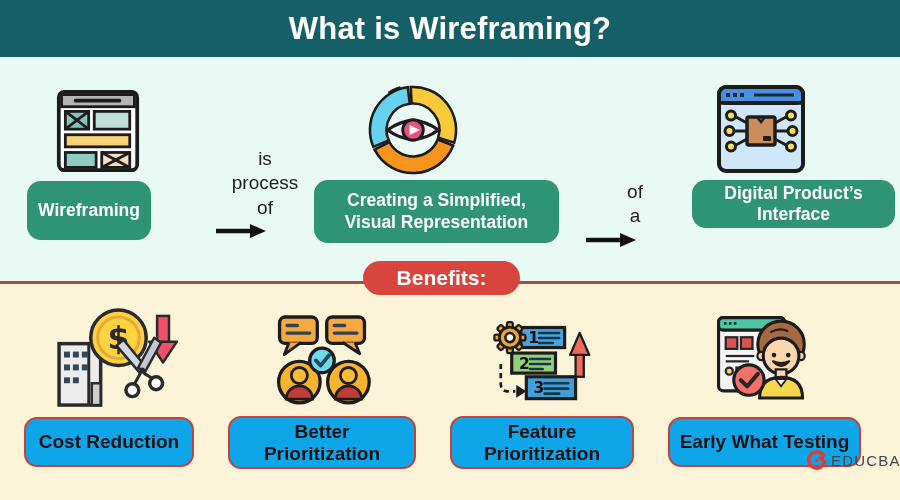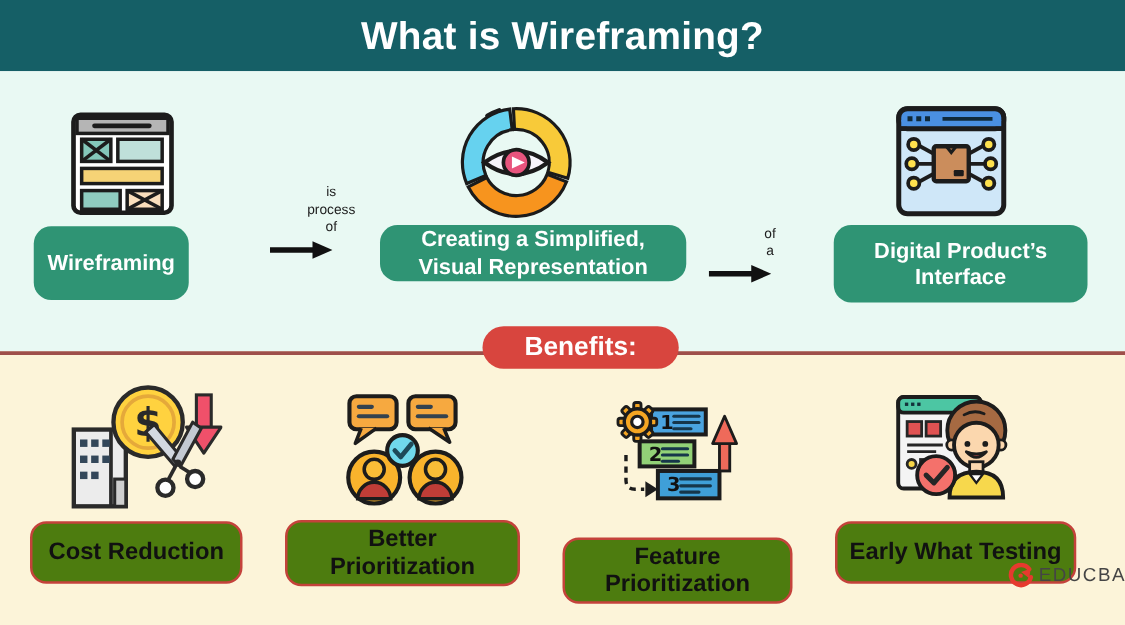--- a/index.html
+++ b/index.html
@@ -21,27 +21,27 @@
   }
   .green-label {
     background:#2f9474; border-radius:14px; color:#fff; font-weight:bold;
     font-size:17.5px; line-height:1.22; text-align:center;
     display:flex; align-items:center; justify-content:center; padding:4px 8px;
   }
   .connector {
     display:flex; flex-direction:column; align-items:center; gap:3px;
     color:#1c1c1c; text-align:center;
   }
-  .connector-text { font-size:11px; line-height:1.28; white-space:pre-line;margin-left:48px; }
+  .connector-text { font-size:19px; line-height:1.28; white-space:pre-line;margin-left:48px; }
   .benefits-pill {
     background:#d8453e; border-radius:17px; color:#fff; font-weight:bold;
     font-size:21px; display:flex; align-items:center; justify-content:center;
   }
   .benefit-label {
-    background:#4d7c0f; border:2.5px solid #c4423b; border-radius:13px;
+    background:#0ea5e9; border:2.5px solid #c4423b; border-radius:13px;
     color:#111; font-weight:bold; font-size:19px; line-height:1.15; text-align:center;
     display:flex; align-items:center; justify-content:center; padding:2px 6px;
   }
   .logo { display:flex; align-items:center; gap:4px; }
   .logo-text { font-size:15px; color:#454545; letter-spacing:1.2px; }
 </style>
 </head>
 <body>
 
 <div class="header abs">
@@ -108,37 +108,37 @@
 <div class="connector abs" style="left:207px;top:147px;width:68px">
   <div class="connector-text">is
 process
 of</div>
   <svg width="50" height="16" viewBox="0 0 50 16">
     <line x1="0" y1="8" x2="36" y2="8" stroke="#111" stroke-width="4.5"></line>
     <polygon points="34,1 50,8 34,15" fill="#111"></polygon>
   </svg>
 </div>
 
-<div class="green-label abs" style="left:304px;top:180px;width:245px;height:45px">
+<div class="green-label abs" style="left:314px;top:180px;width:245px;height:63px">
   <span>Creating a Simplified, Visual Representation</span>
 </div>
 
-<div class="connector abs" style="left:565px;top:180px;width:54px">
+<div class="connector abs" style="left:584px;top:180px;width:54px">
   <div class="connector-text">of a</div>
   <svg width="50" height="16" viewBox="0 0 50 16">
     <line x1="0" y1="8" x2="36" y2="8" stroke="#111" stroke-width="4.5"></line>
     <polygon points="34,1 50,8 34,15" fill="#111"></polygon>
   </svg>
 </div>
 
-<div class="green-label abs" style="left:667px;top:180px;width:203px;height:62px">
+<div class="green-label abs" style="left:692px;top:180px;width:203px;height:48px">
   <span>Digital Product’s Interface</span>
 </div>
 
-<div class="benefits-pill abs" style="left:386px;top:261px;width:157px;height:34px">
+<div class="benefits-pill abs" style="left:363px;top:261px;width:157px;height:34px">
   <span>Benefits:</span>
 </div>
 
 <svg class="abs" style="left:55px;top:308px" width="123" height="103" viewBox="0 0 124 104">
   <rect x="4" y="36" width="42" height="62" fill="#ececec" stroke="#2a2a2a" stroke-width="3.5"></rect>
   <line x1="34" y1="36" x2="34" y2="98" stroke="#2a2a2a" stroke-width="3"></line>
   <rect x="9" y="44" width="6" height="6" fill="#33475a"></rect>
     <rect x="18" y="44" width="6" height="6" fill="#33475a"></rect>
     <rect x="27" y="44" width="6" height="6" fill="#33475a"></rect>
   <rect x="9" y="57" width="6" height="6" fill="#33475a"></rect>
@@ -242,21 +242,21 @@
   <circle cx="38" cy="76" r="17" fill="#f4716b" stroke="#1c1c1c" stroke-width="3.5"></circle>
   <path d="M29,76 l7,7 l12,-14" fill="none" stroke="#262626" stroke-width="4.5" stroke-linecap="round" stroke-linejoin="round"></path>
 </svg>
 
 <div class="benefit-label abs" style="left:24px;top:417px;width:170px;height:50px">
   <span>Cost Reduction</span>
 </div>
 <div class="benefit-label abs" style="left:228px;top:416px;width:188px;height:53px">
   <span>Better Prioritization</span>
 </div>
-<div class="benefit-label abs" style="left:450px;top:430px;width:184px;height:53px">
+<div class="benefit-label abs" style="left:450px;top:416px;width:184px;height:53px">
   <span>Feature Prioritization</span>
 </div>
 <div class="benefit-label abs" style="left:668px;top:417px;width:193px;height:50px">
   <span>Early What Testing</span>
 </div>
 
 <div class="logo abs" style="left:806px;top:450px">
   <svg width="21" height="21" viewBox="0 0 26 26">
     <path d="M21.5,6.5 A10,10 0 1 0 23.2,14.5" fill="none" stroke="#e63a2e" stroke-width="4.4" stroke-linecap="round"></path>
     <polygon points="13.5,9.5 23,6 21.5,15.5" fill="#e63a2e"></polygon>

